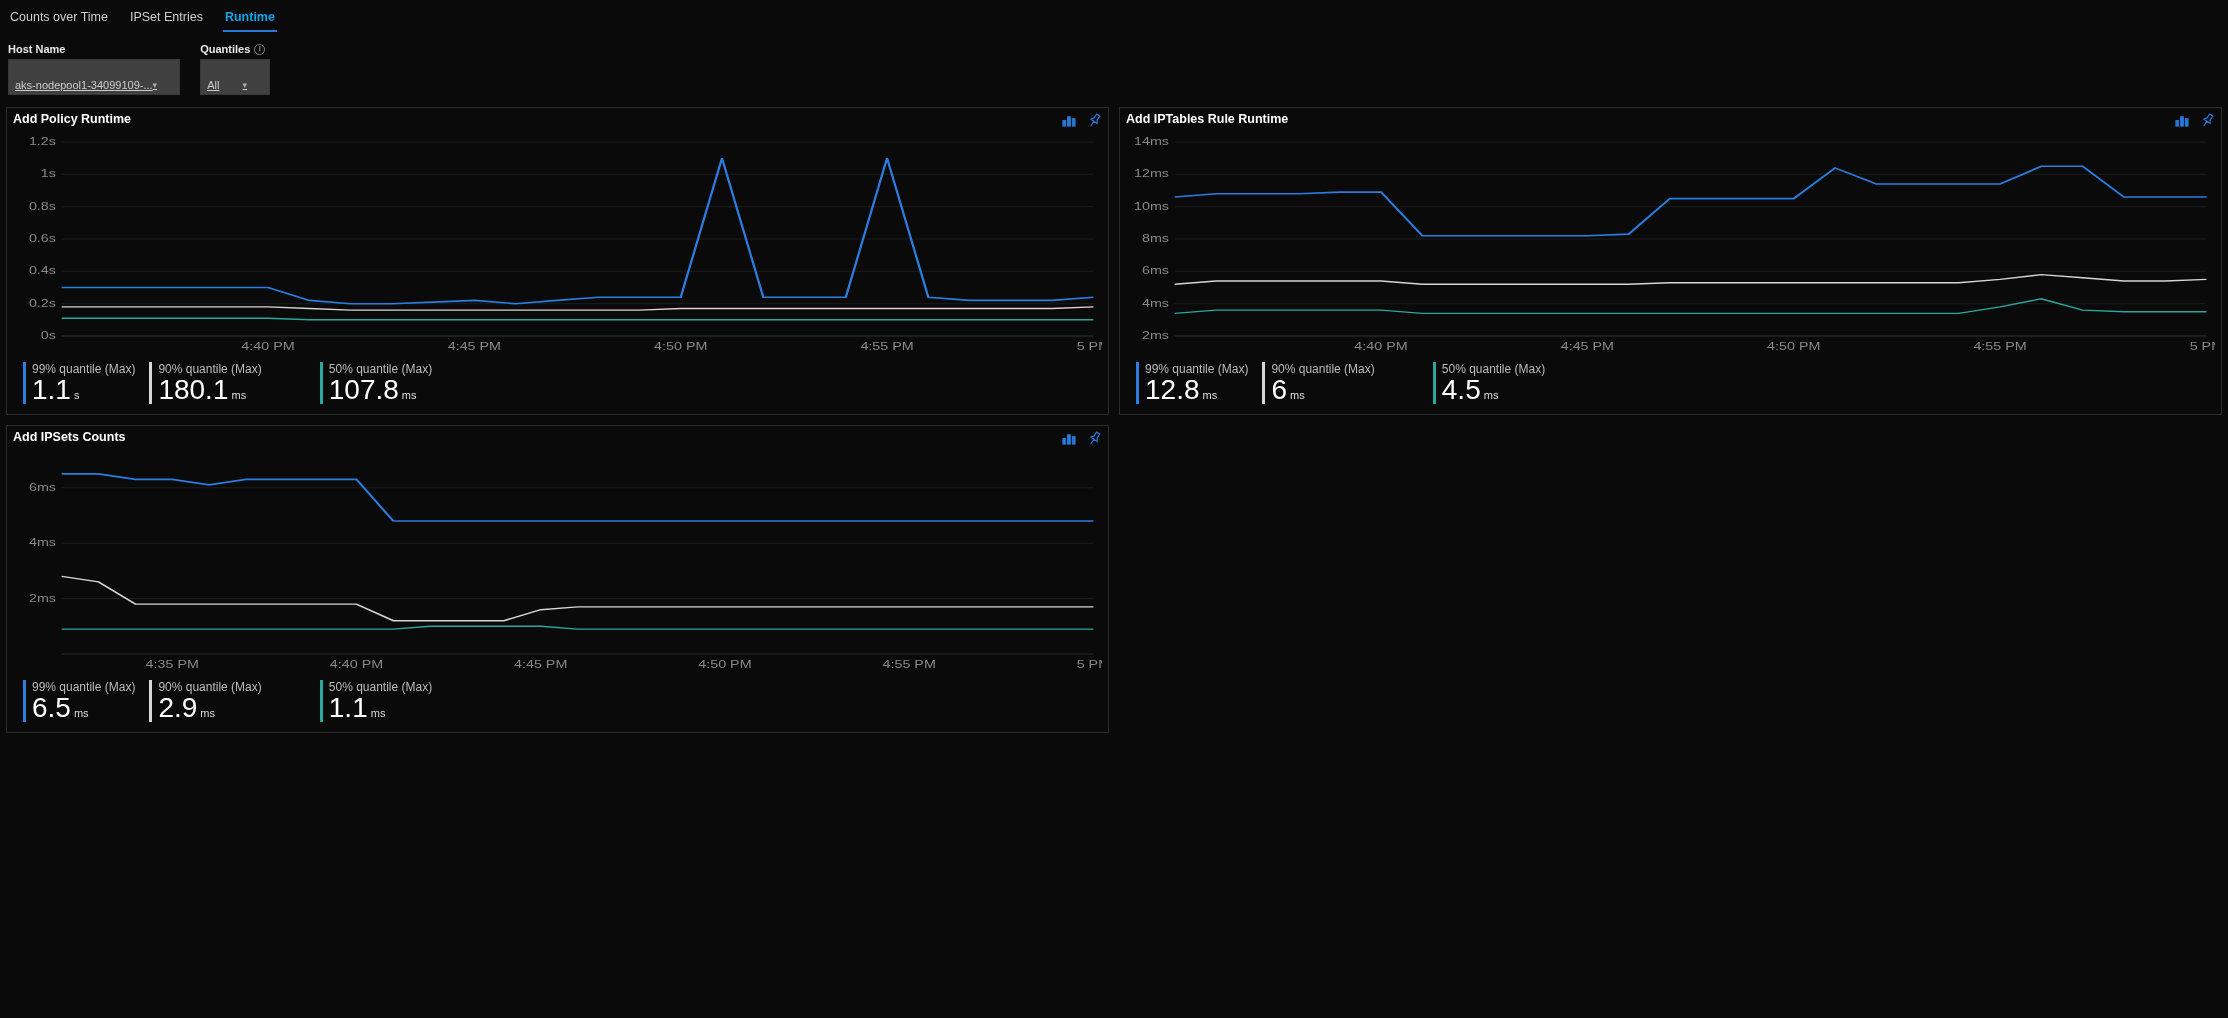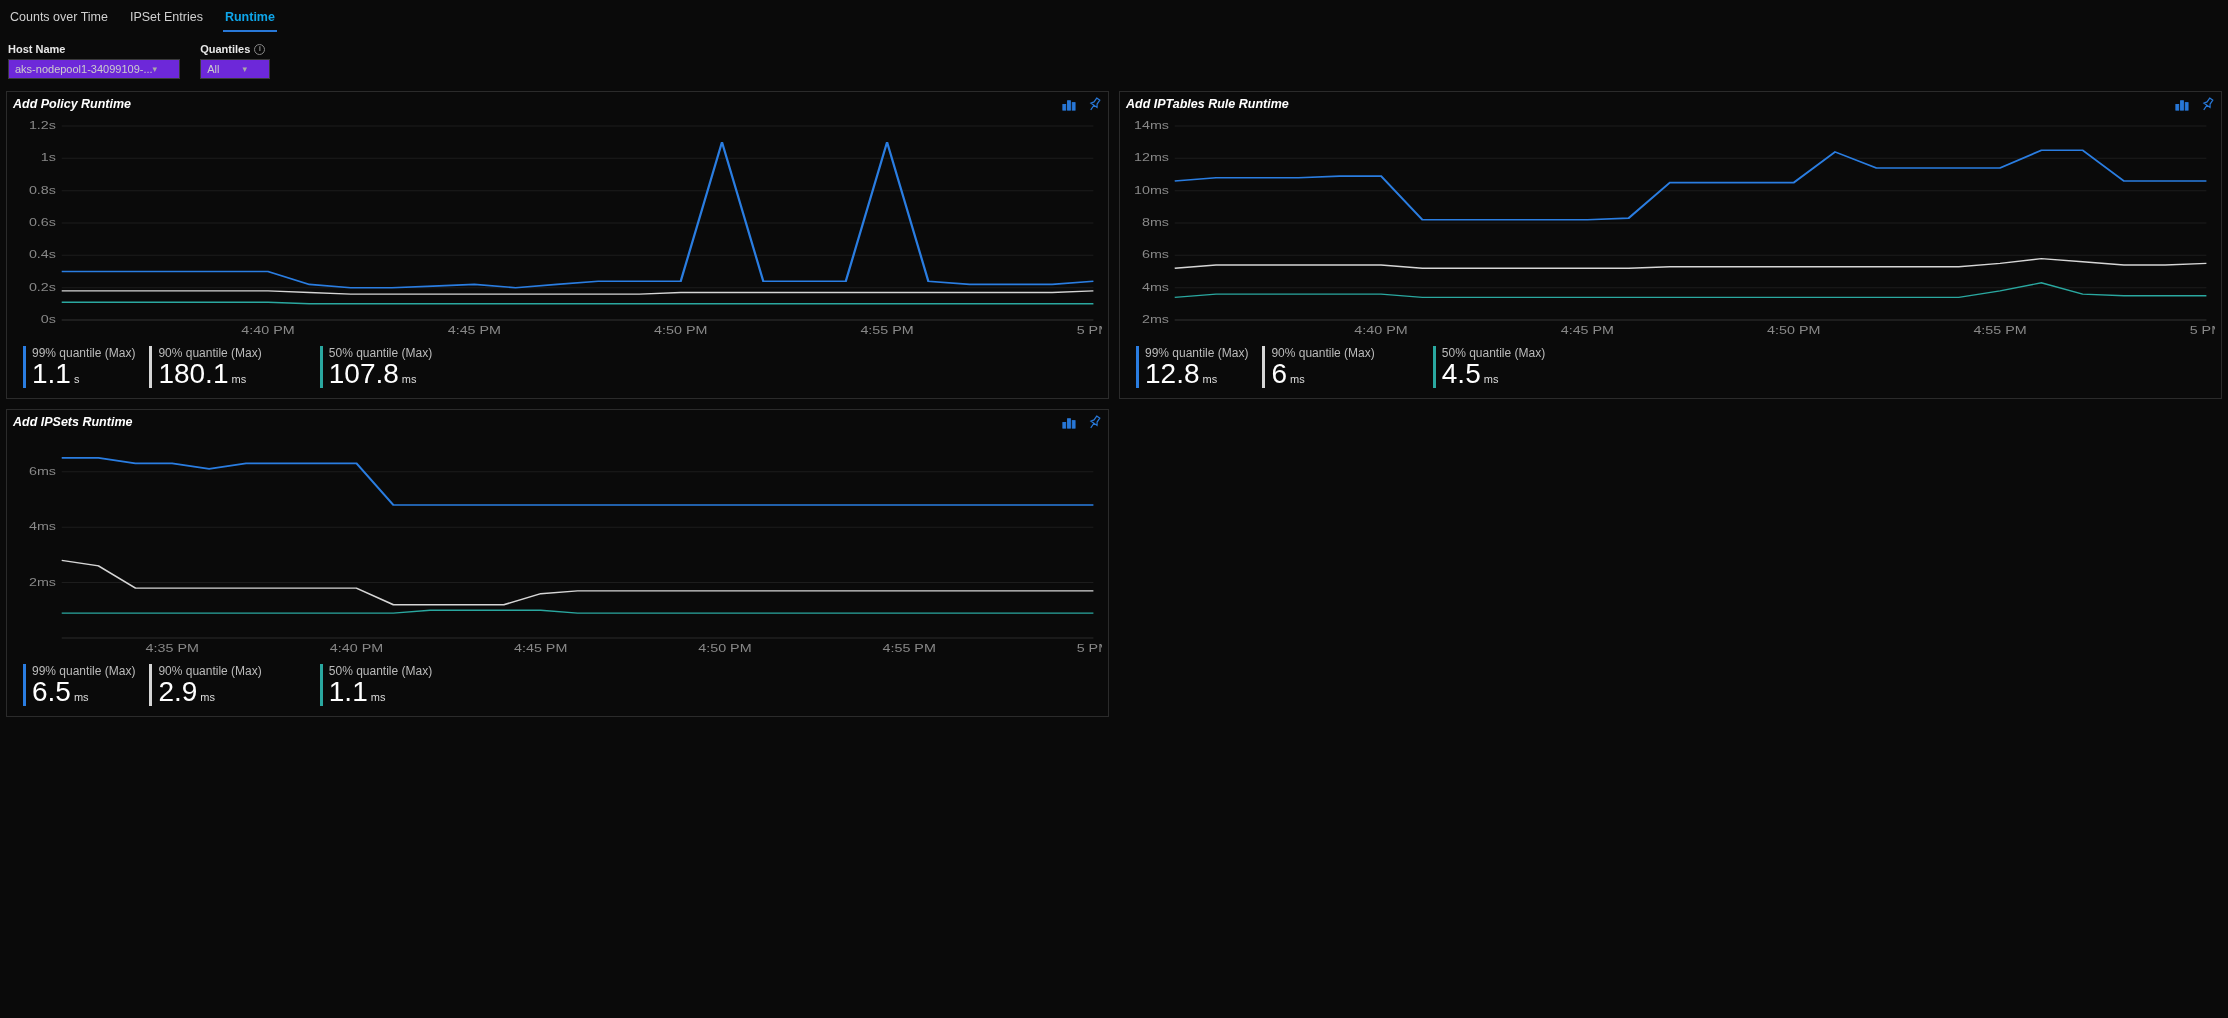--- a/index.html
+++ b/index.html
@@ -35,49 +35,49 @@
   padding: 10px 8px 12px 8px;
 }
 .filter-group { display: flex; flex-direction: column; gap: 4px; }
 .filter-label { font-size: 11px; font-weight: 600; color: #e8e8e8; display:flex; align-items:center; gap:4px;}
 .info-icon {
   display:inline-flex; align-items:center; justify-content:center;
   width:11px; height:11px; border:1px solid #888; border-radius:50%;
   font-size:8px; color:#888; line-height:1;
 }
 .select {
-  background: #6d28d9;
+  background: #404040;
   border: 1px solid #3a3a3a;
   color: #ccc;
-  padding: 3px 22px 3px 6px;
+  padding: 19px 22px 3px 6px;
   font-size: 11px;
   min-width: 150px;
   position: relative;
   cursor: pointer;
   display: flex;
   align-items: center;
   justify-content: space-between;
+  text-decoration: underline;
 }
 .select .chev { font-size: 9px; color: #aaa; }
 .grid {
   display: grid;
   grid-template-columns: 1fr 1fr;
   gap: 10px;
   padding: 0 6px 10px 6px;
 }
 .card {
   border: 1px solid #2b2b2b;
   background: #0a0a0a;
 }
 .card-header {
   display: flex;
-  align-items: center;
+  align-items: flex-start;
   justify-content: space-between;
   padding: 4px 6px;
-  font-style: italic;
 }
 .card-title { font-size: 12.5px; font-weight: 600; color: #fff; }
 .card-icons { display: flex; gap: 10px; align-items:center; }
 .icon-btn { width:16px; height:16px; display:inline-flex; align-items:center; justify-content:center; cursor:pointer; }
 .icon-btn svg { stroke: #2878d8; fill: none; }
 .chart-wrap { padding: 4px 6px 2px 6px; }
 .chart-svg { width: 100%; height: 220px; display:block; }
 .axis-line { stroke: #2b2b2b; stroke-width: 1; }
 .gridline { stroke: #1d1d1d; stroke-width: 1; }
 .tick-lbl { fill: #888; font-size: 10px; }
@@ -271,21 +271,21 @@
           <span class="legend-val">
             <span class="legend-num">4.5</span>
             <span class="legend-unit">ms</span>
           </span>
         </div>
       </div>
       </div>
     </div>
   <div class="card">
       <div class="card-header">
-    <div class="card-title">Add IPSets Runtime</div>
+    <div class="card-title">Add IPSets Counts</div>
     <div class="card-icons">
       <span class="icon-btn">
             <svg width="15" height="15" viewBox="0 0 16 16">
               <rect x="2" y="8" width="3" height="6" fill="#2878d8"></rect>
               <rect x="7" y="4" width="3" height="10" fill="#2878d8"></rect>
               <rect x="12" y="6" width="3" height="8" fill="#2878d8"></rect>
             </svg>
           </span>
       <span class="icon-btn">
             <svg width="15" height="15" viewBox="0 0 16 16">

